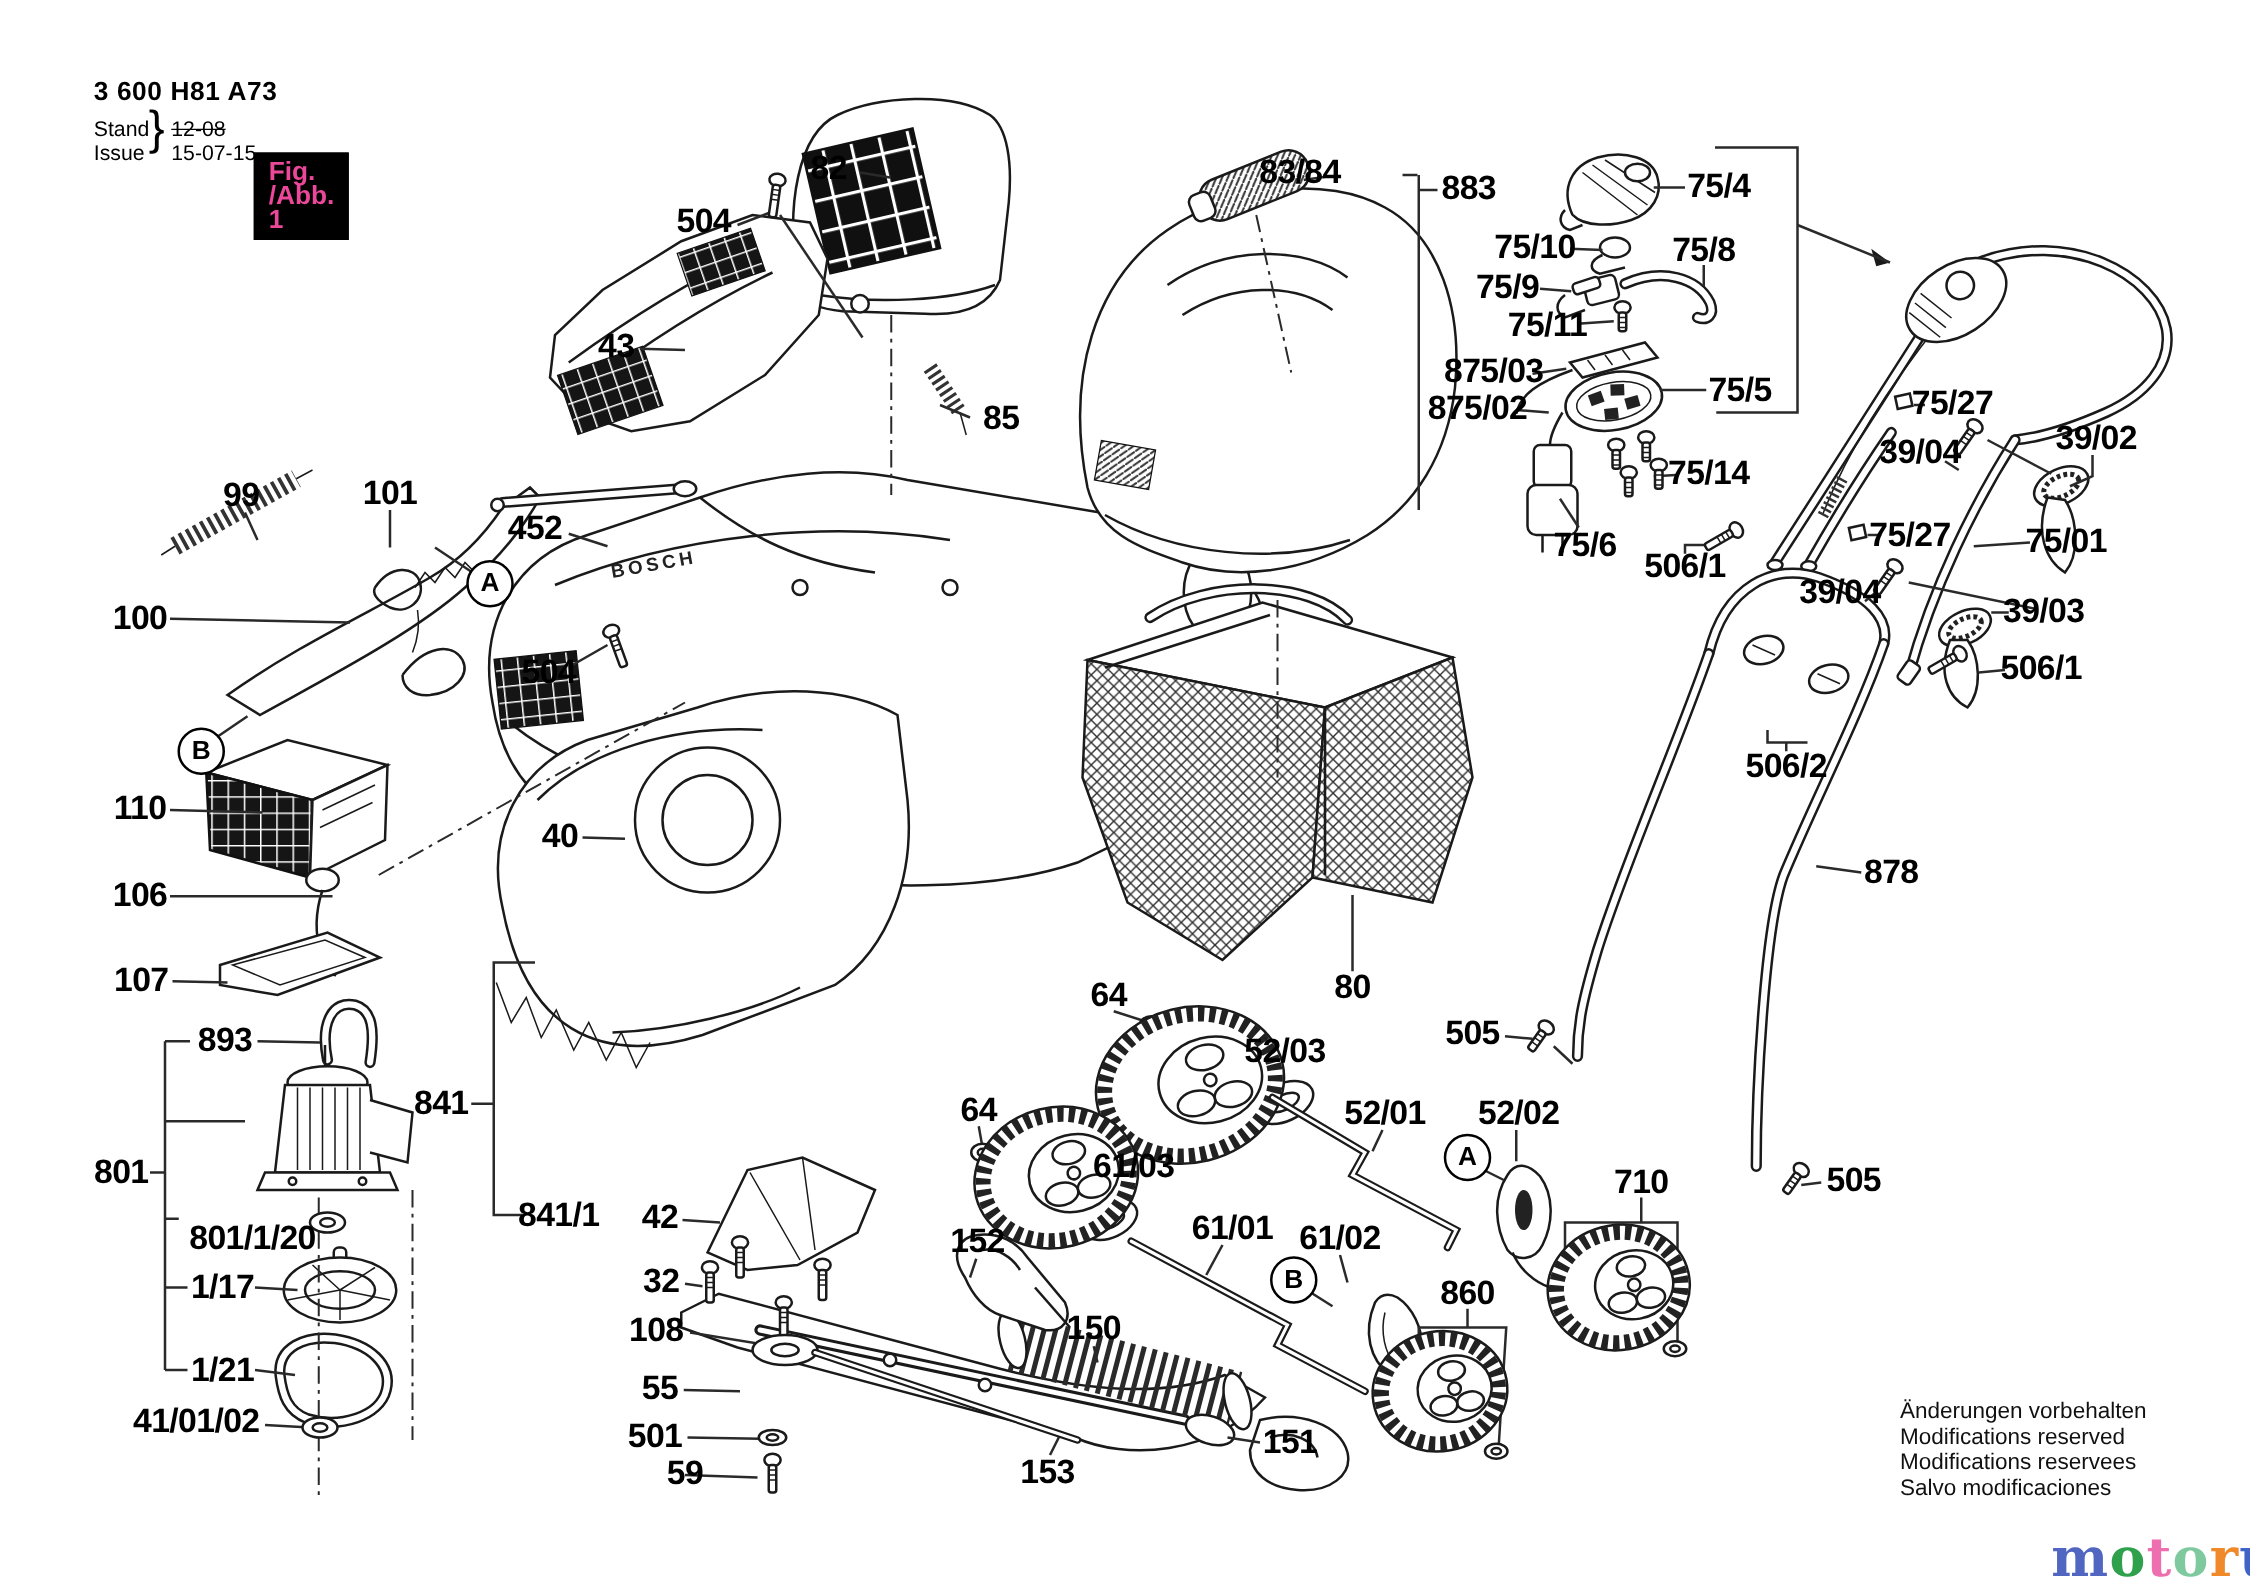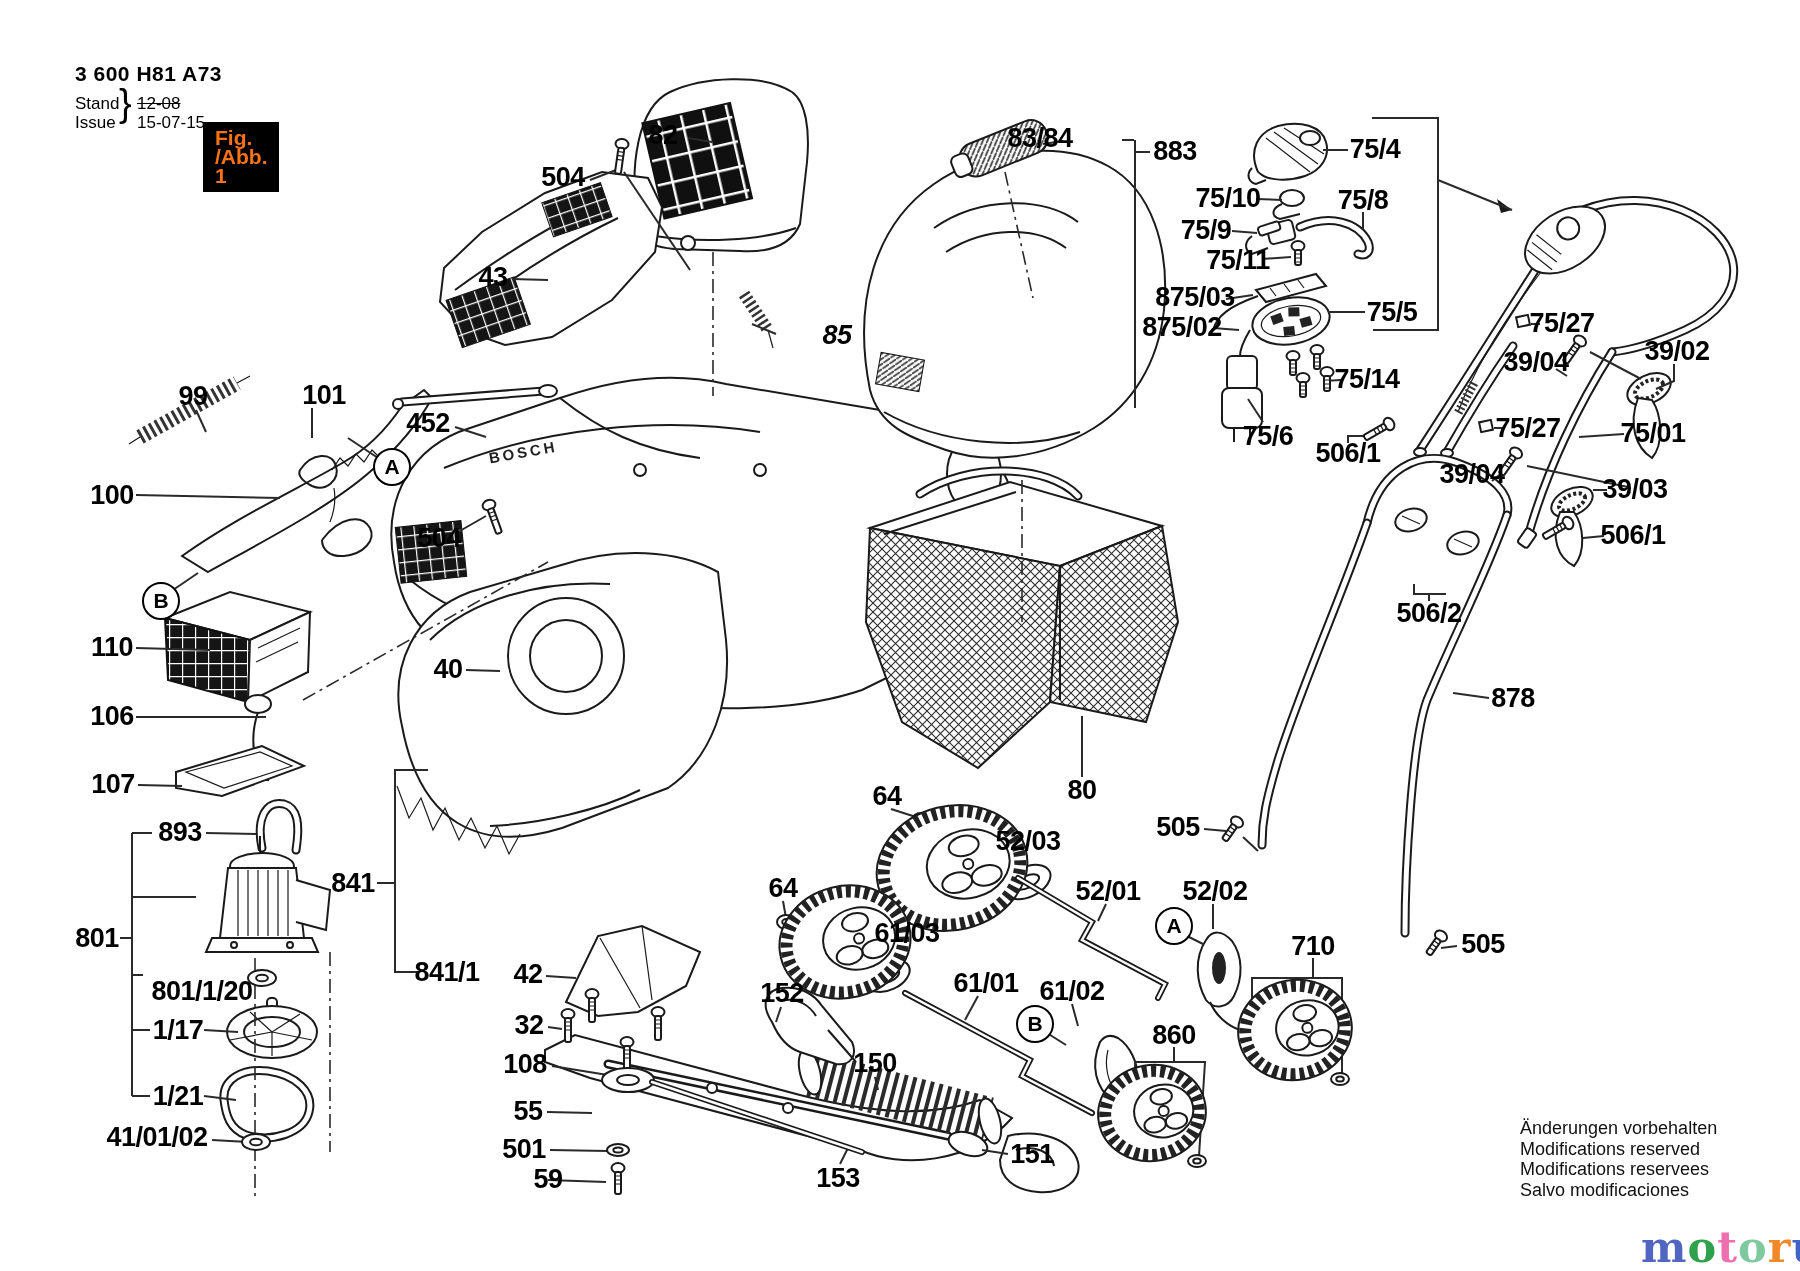--- a/index.html
+++ b/index.html
@@ -22,21 +22,21 @@
   .plate{letter-spacing:3px;color:#222;}
   .circ{position:absolute;transform:translate(-50%,-50%);width:34px;height:34px;
         border:2.5px solid #000;border-radius:50%;display:flex;align-items:center;
         justify-content:center;font-weight:bold;font-size:21px;background:#fff;}
   #header{position:absolute;left:75px;top:62px;color:#000;}
   .pn{font-size:21px;font-weight:bold;letter-spacing:0.5px;}
   .siRow{position:relative;margin-top:8px;font-size:17px;line-height:19px;}
   .brace{position:absolute;left:44px;top:0px;font-size:38px;font-weight:normal;}
   .vals{position:absolute;left:62px;top:0;}
   .struck{text-decoration:line-through;}
-  .figbox{position:absolute;left:128px;top:28px;background:#000;color:#f97316;
+  .figbox{position:absolute;left:128px;top:28px;background:#000;color:#ec4899;
           font-size:21px;font-weight:bold;padding:4px 10px 5px 10px;border:2px solid #000;}
   #footnotes{position:absolute;left:1520px;top:1118px;font-size:18px;line-height:20.5px;color:#111;}
   #logo{position:absolute;left:1641px;top:1222px;font-family:"DejaVu Serif",serif;
         font-weight:bold;font-size:43px;letter-spacing:1px;}
   #logo .tick{font-size:18px;color:#aaa;}
 </style>
 </head>
 <body>
 
 <div id="stage">
@@ -570,25 +570,25 @@
       <polyline points="905,993 1030,1060 1022,1076 1092,1113" class="rod"></polyline>
       <polyline points="905,993 1030,1060 1022,1076 1092,1113" class="rodcore"></polyline>
       <polyline points="652,1082 862,1152" class="rod"></polyline>
       <polyline points="652,1082 862,1152" class="rodcore"></polyline>
     </svg>
 
   <div id="labels">
       <div class="lbl" style="left: 663px; top: 135px;">82</div>
       <div class="lbl" style="left: 563px; top: 177px;">504</div>
       <div class="lbl" style="left: 493px; top: 277px;">43</div>
-      <div class="lbl" style="left: 837px; top: 335px; font-style: italic;">85</div>
+      <div class="lbl" style="left: 801px; top: 335px;">85</div>
       <div class="lbl" style="left: 428px; top: 423px;">452</div>
       <div class="lbl" style="left: 439px; top: 538px;">504</div>
       <div class="lbl" style="left: 193px; top: 396px;">99</div>
-      <div class="lbl" style="left: 324px; top: 395px;">101</div>
+      <div class="lbl" style="left: 312px; top: 395px;">101</div>
       <div class="lbl" style="left: 112px; top: 495px;">100</div>
       <div class="lbl" style="left: 112px; top: 647px;">110</div>
       <div class="lbl" style="left: 112px; top: 716px;">106</div>
       <div class="lbl" style="left: 113px; top: 784px;">107</div>
       <div class="lbl" style="left: 180px; top: 832px;">893</div>
       <div class="lbl" style="left: 97px; top: 938px;">801</div>
       <div class="lbl" style="left: 202px; top: 991px;">801/1/20</div>
       <div class="lbl" style="left: 178px; top: 1030px;">1/17</div>
       <div class="lbl" style="left: 178px; top: 1096px;">1/21</div>
       <div class="lbl" style="left: 157px; top: 1137px;">41/01/02</div>

